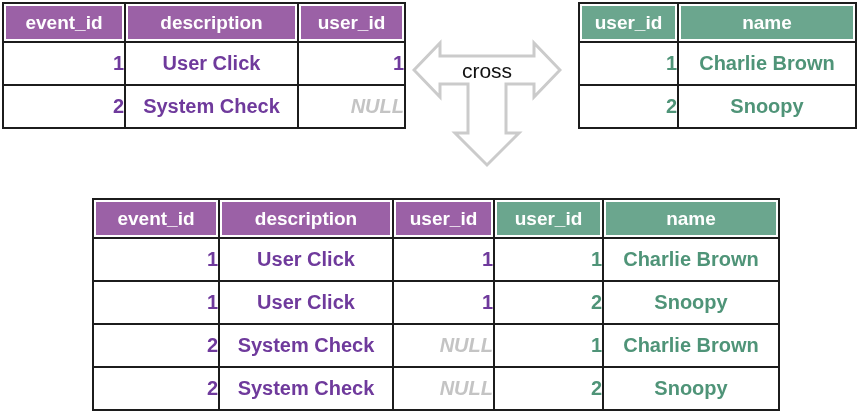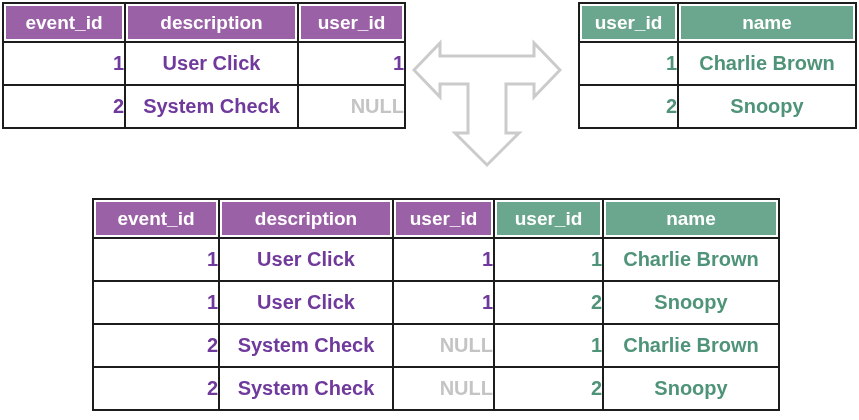--- a/index.html
+++ b/index.html
@@ -34,21 +34,21 @@
   }
   .tbl td {
     height: 41px;
     font-size: 20px;
     font-weight: bold;
   }
   .h-purple { background: var(--purple-header-bg, #9b61a6); }
   .h-green  { background: var(--green-header-bg, #6ba68e); }
   .c-purple { color: var(--purple-text, #6f3a9c); }
   .c-green  { color: var(--green-text, #4f9478); }
-  .c-null   { color: var(--null-text, #c4c4c4) !important; }
+  .c-null   { color: var(--null-text, #c4c4c4) !important; font-style: italic; }
   .al-right { text-align: right; padding-right: 9px; }
   .al-left  { text-align: center;  padding-left: 7px; }
   #left-table   { left: 2px;   top: 2px;   }
   #right-table  { left: 578px; top: 2px;   }
   #result-table { left: 92px;  top: 198px; }
   .arrow-wrap {
     position: absolute;
     left: 412px; top: 38px;
     width: 150px; height: 130px;
   }
@@ -166,14 +166,15 @@
         </tr>
       </tbody>
     </table>
 
   <div class="arrow-wrap">
     <svg width="150" height="130" viewBox="0 0 150 130">
       <path d="M2,32 L28,5 L28,18 L122,18 L122,5 L148,32 L122,59 L122,46 L94,46 L94,95 L107,95 L75,127 L43,95 L56,95 L56,46 L28,46 L28,59 Z" fill="#ffffff" stroke="var(--arrow-outline, #cbcbcb)" stroke-width="3" stroke-linejoin="miter"></path>
     </svg>
   </div>
 
+  <span class="join-label">cross</span>
 
 </div>
 
 </body></html>

